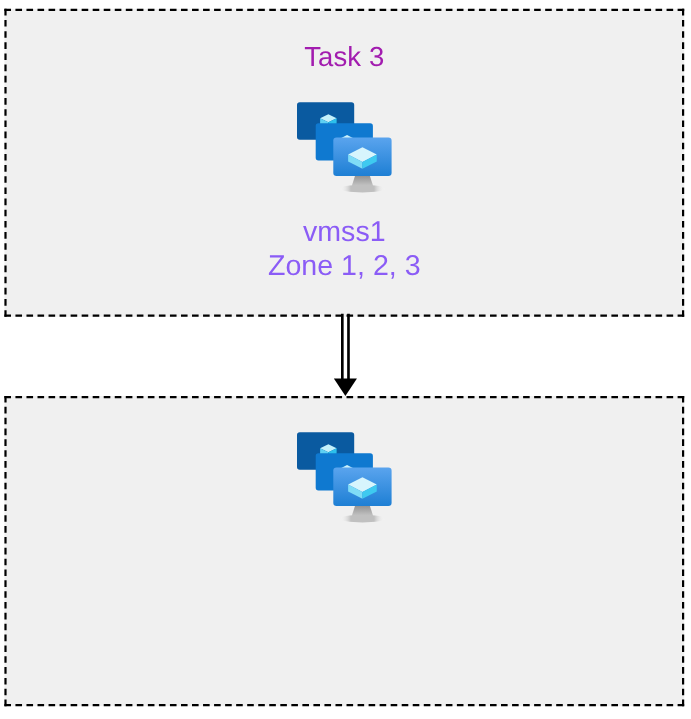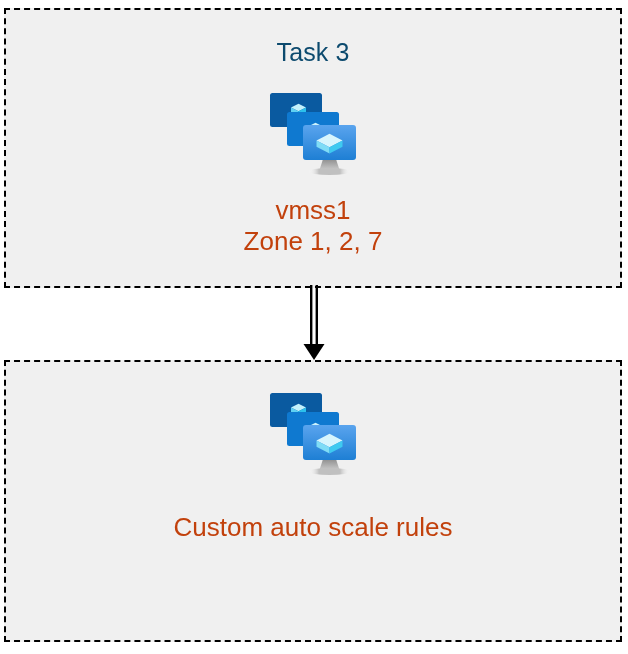--- a/index.html
+++ b/index.html
@@ -44,34 +44,34 @@
   }
 
   #task-box-4 {
     left: 4px;
     top: 360px;
     width: 618px;
     height: 282px;
   }
 
   .task-title {
-    color: #0c4a6e;
+    color: #a21caf;
     font-size: 25px;
     line-height: 1;
     letter-spacing: 0.1px;
     white-space: nowrap;
     margin: 0;
     font-weight: 400;
   }
 
   #task-box-3 .task-title { margin-top: 30px; }
   #task-box-4 .task-title { margin-top: 32px; }
 
   .node-label {
-    color: #c2410c;
+    color: #8b5cf6;
     font-size: 26px;
     line-height: 31px;
     text-align: center;
     white-space: nowrap;
     font-weight: 400;
   }
 
   #task-box-3 .node-label-group { margin-top: 16px; }
   #task-box-4 .node-label-group { margin-top: 33px; }
 
@@ -138,21 +138,21 @@
       <rect x="42" y="38" width="53" height="35" rx="3" fill="url(#g3front)"></rect>
       <g>
         <polygon points="55.5,53.5 68.5,46.8 81.5,53.5 68.5,60.2" fill="#d7f5fd"></polygon>
         <polygon points="55.5,53.5 68.5,60.2 68.5,66.5 55.5,59.8" fill="#7fdcf6"></polygon>
         <polygon points="81.5,53.5 68.5,60.2 68.5,66.5 81.5,59.8" fill="#3ecaf0"></polygon>
       </g>
     </svg>
 
     <div class="node-label-group">
       <div class="node-label">vmss1</div>
-      <div class="node-label">Zone 1, 2, 7</div>
+      <div class="node-label">Zone 1, 2, 3</div>
     </div>
   </div>
 
   <svg id="connector-arrow" viewBox="0 0 30 76">
 
     <rect x="11" y="0" width="2.4" height="62" fill="#000000"></rect>
     <rect x="16.6" y="0" width="2.4" height="62" fill="#000000"></rect>
 
     <polygon points="4.5,59 25.5,59 15,75" fill="#000000"></polygon>
   </svg>
@@ -196,18 +196,15 @@
       <ellipse cx="68.5" cy="84.5" rx="21" ry="3.4" fill="url(#g4base)"></ellipse>
 
       <rect x="42" y="38" width="53" height="35" rx="3" fill="url(#g4front)"></rect>
       <g>
         <polygon points="55.5,53.5 68.5,46.8 81.5,53.5 68.5,60.2" fill="#d7f5fd"></polygon>
         <polygon points="55.5,53.5 68.5,60.2 68.5,66.5 55.5,59.8" fill="#7fdcf6"></polygon>
         <polygon points="81.5,53.5 68.5,60.2 68.5,66.5 81.5,59.8" fill="#3ecaf0"></polygon>
       </g>
     </svg>
 
-    <div class="node-label-group">
-      <div class="node-label">Custom auto scale rules</div>
-    </div>
   </div>
 
 </div>
 
 </body></html>

